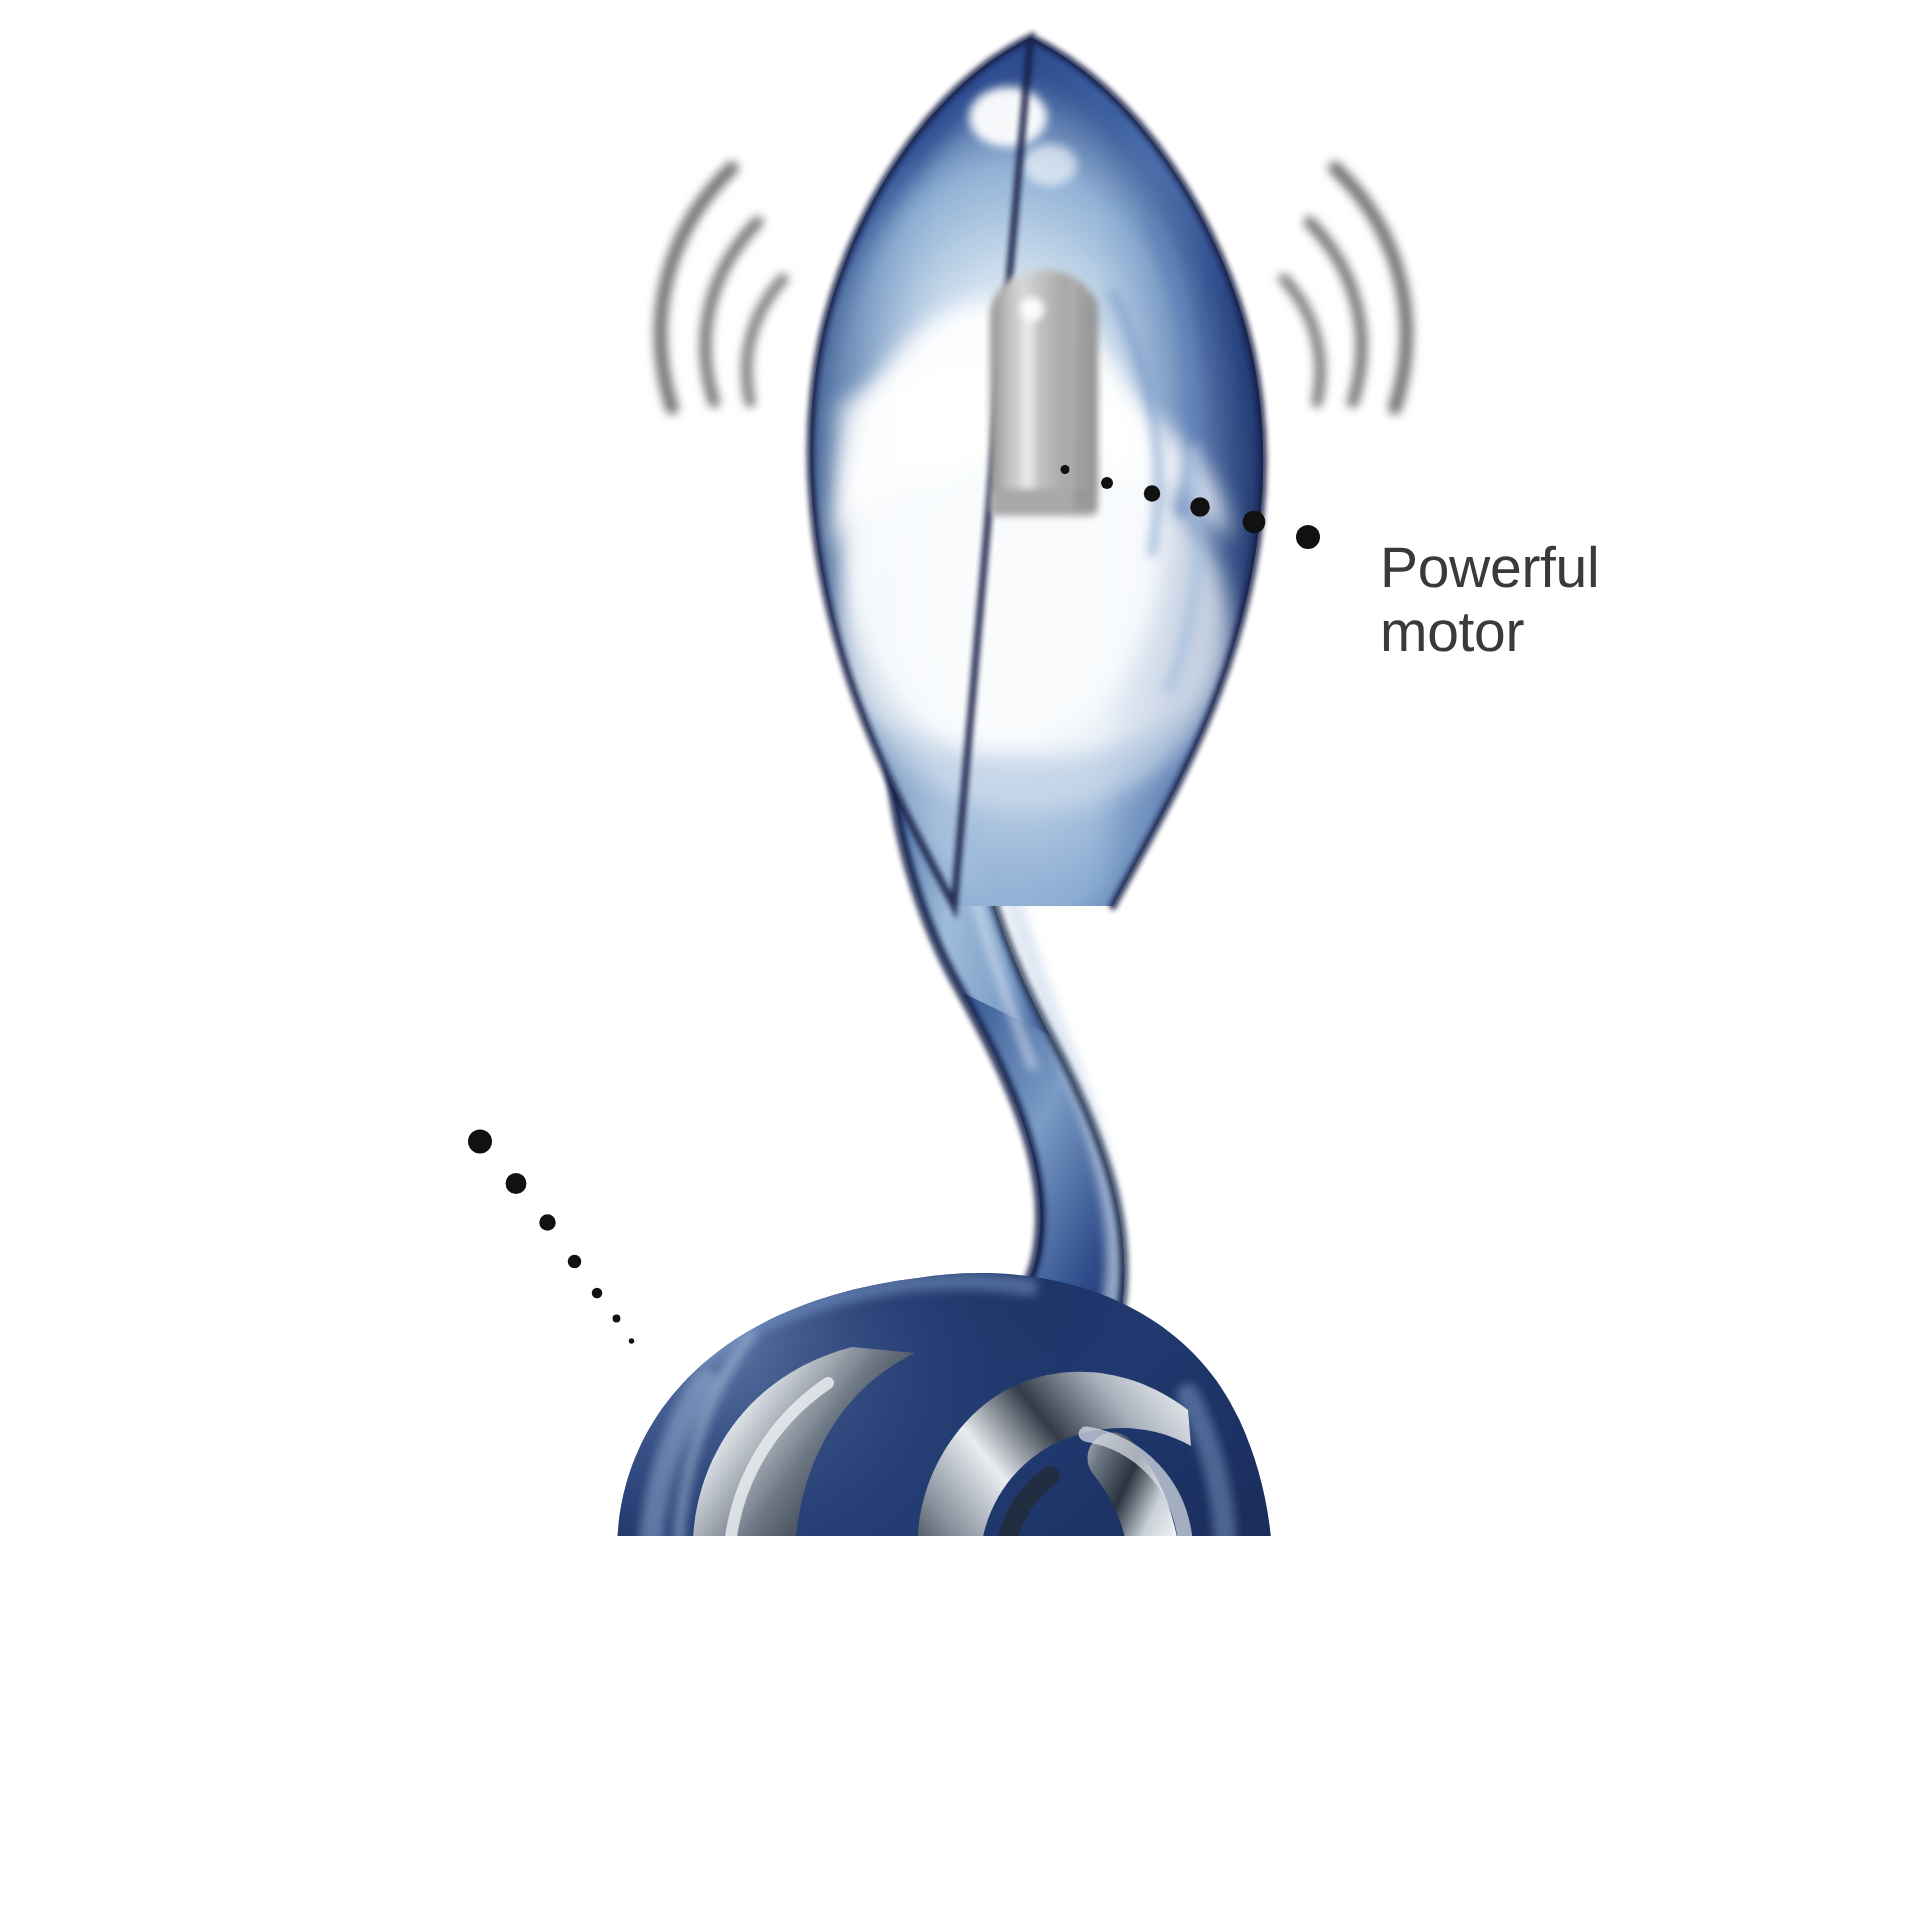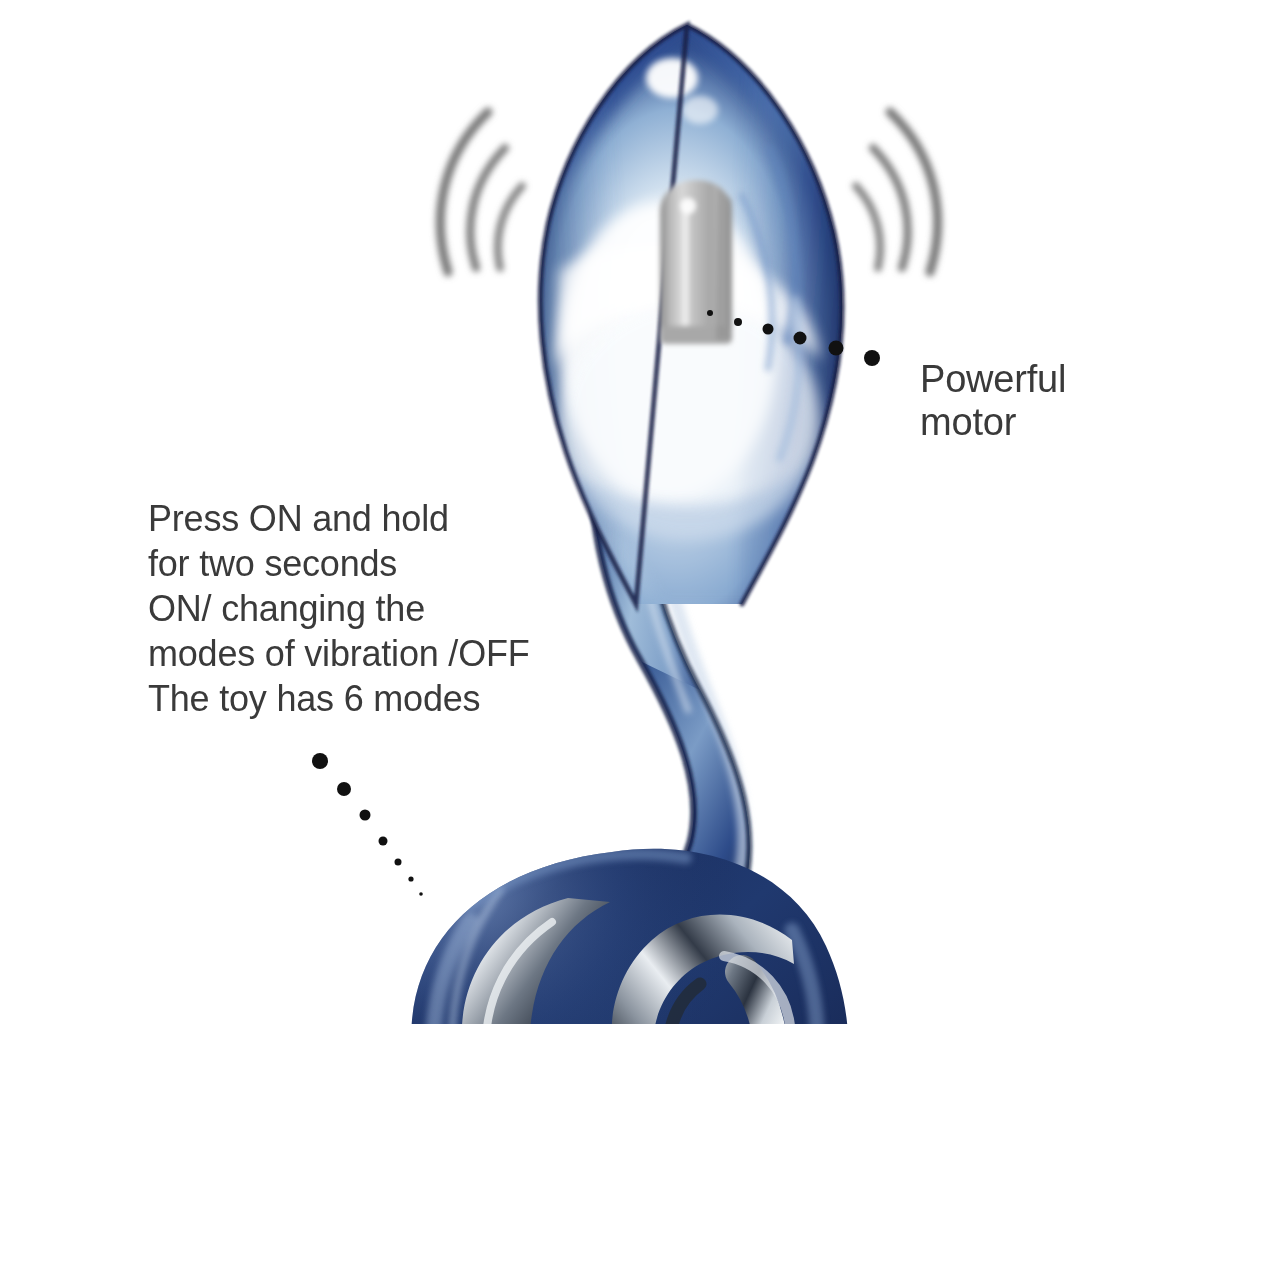--- a/index.html
+++ b/index.html
@@ -341,19 +341,14 @@
       <circle cx="383" cy="841" r="4.5"></circle>
       <circle cx="398" cy="862" r="3.5"></circle>
       <circle cx="411" cy="879" r="2.6"></circle>
       <circle cx="421" cy="894" r="1.8"></circle>
     </g>
   </svg>
 
   <div class="callout" id="callout-motor">Powerful
 motor</div>
 
-  <div class="callout" id="callout-button">Press ON and hold
-for two seconds
-ON/ changing the
-modes of vibration /OFF
-The toy has 6 modes</div>
 
 </div>
 
 </body></html>

